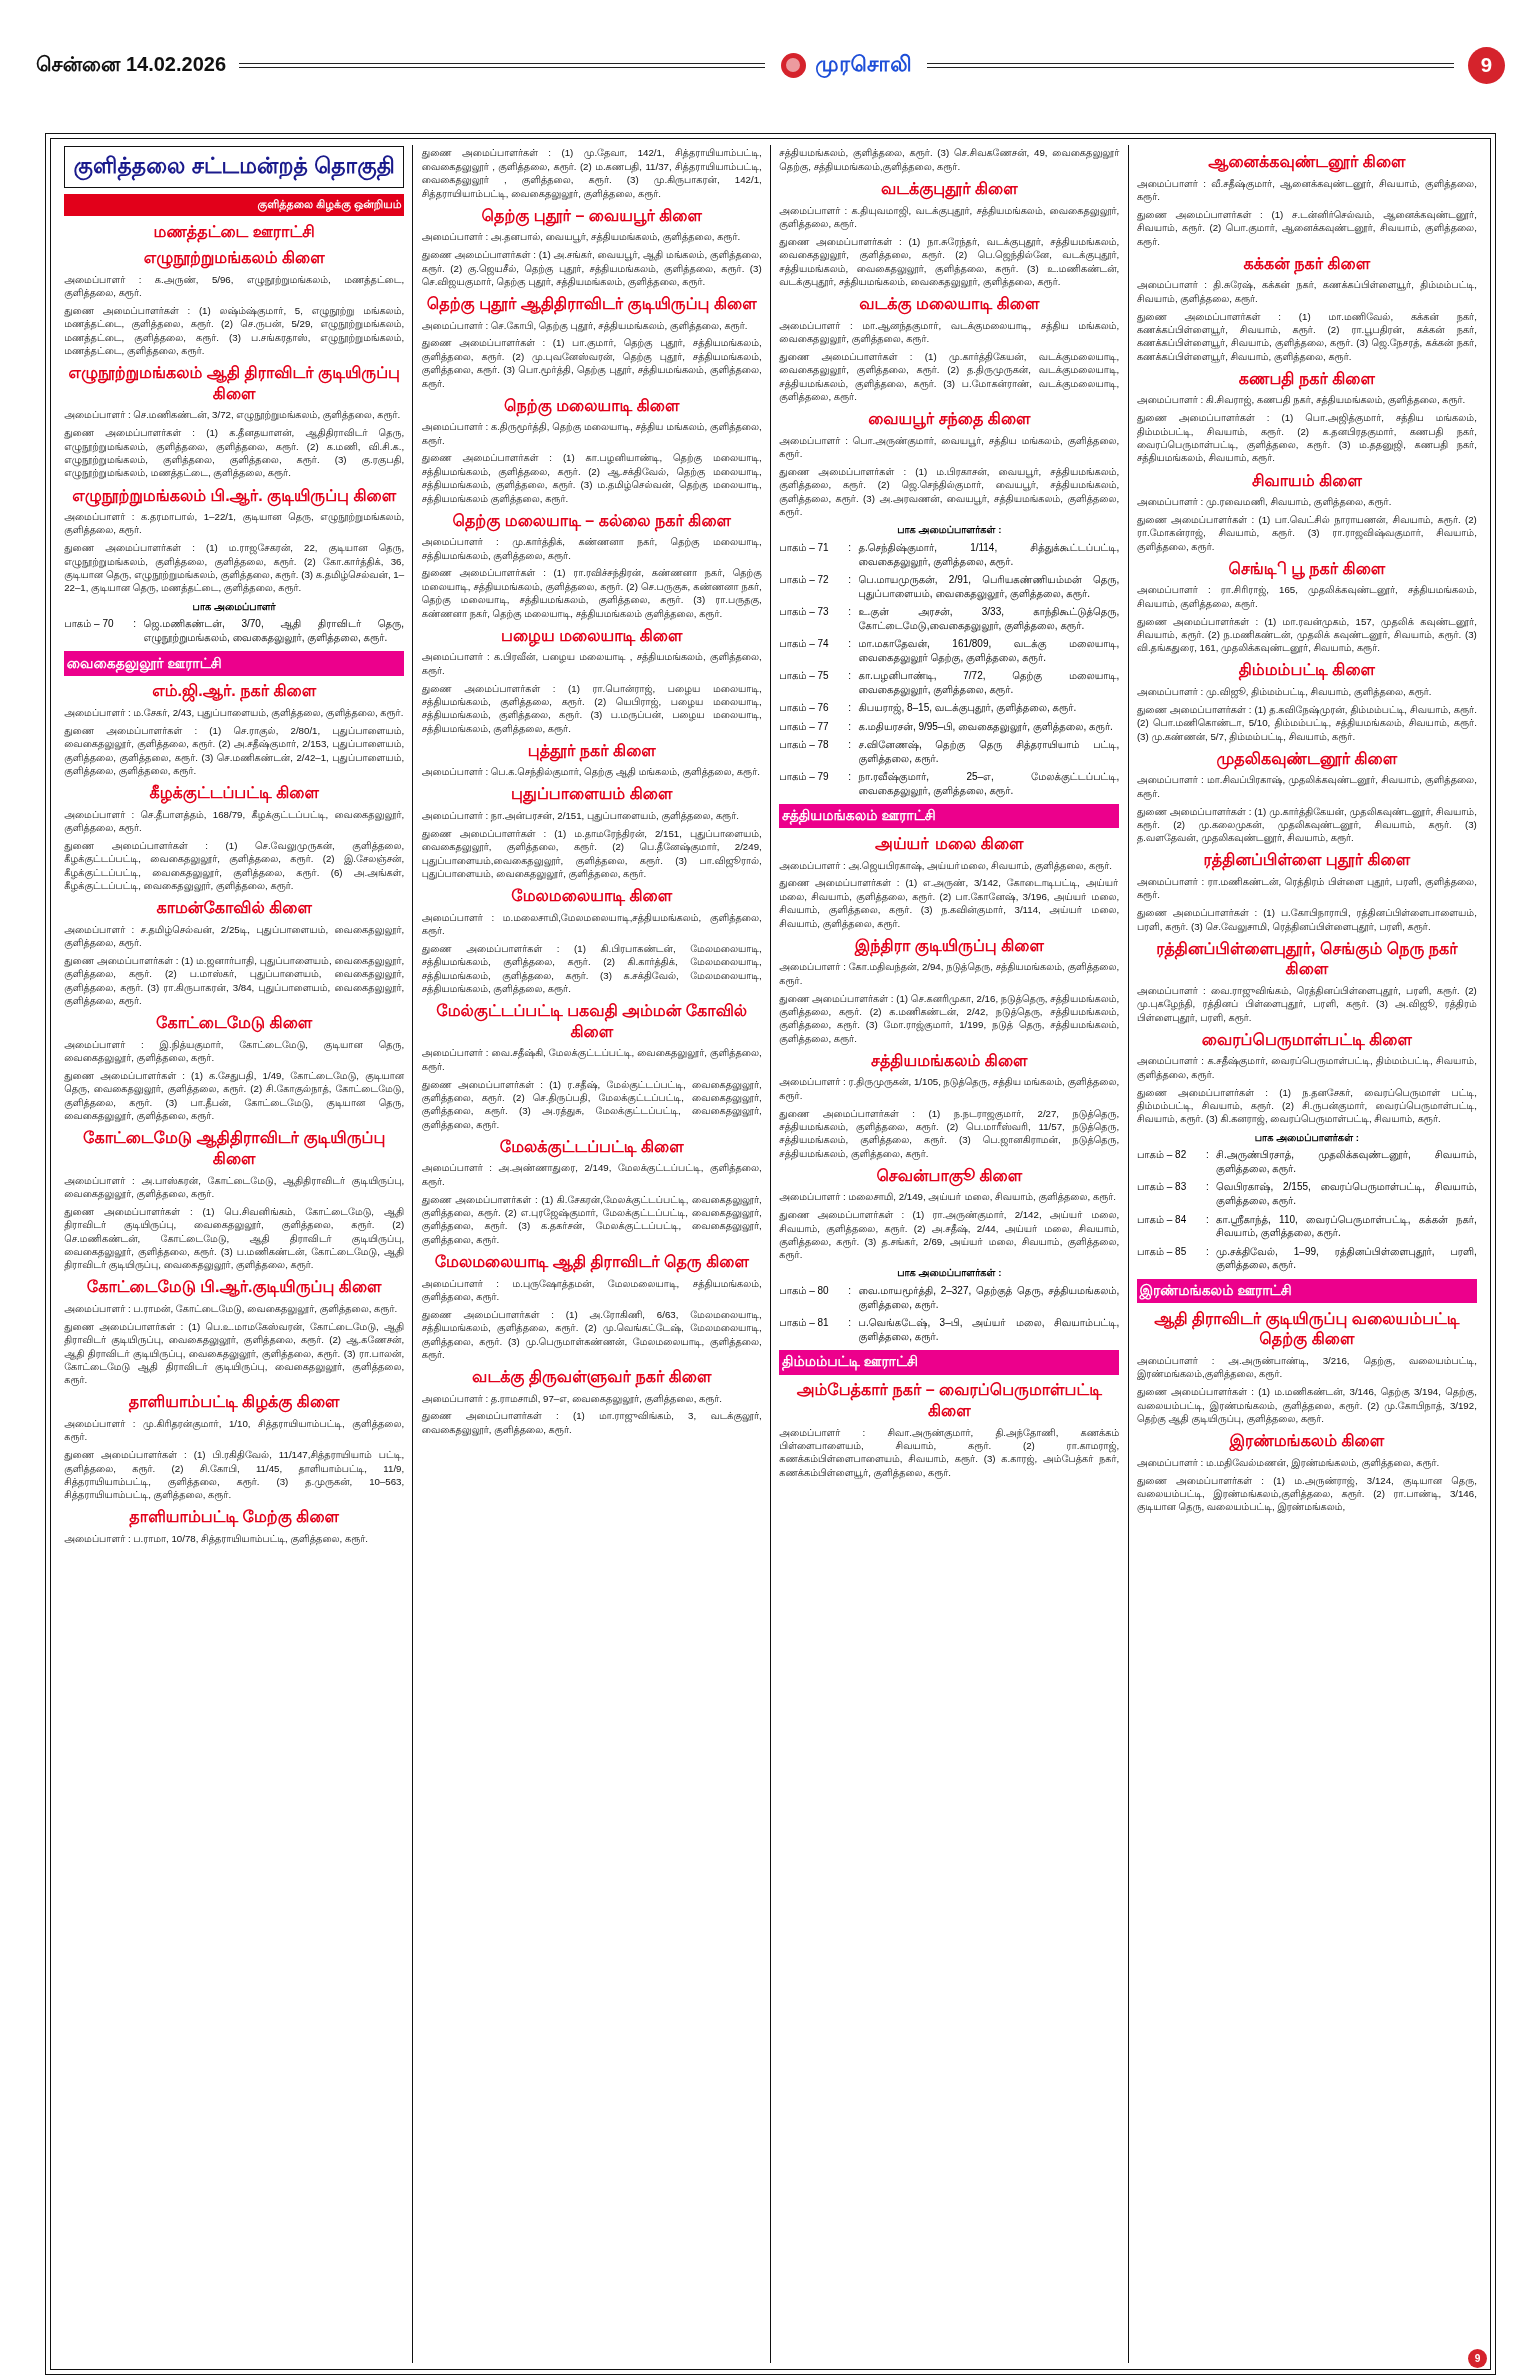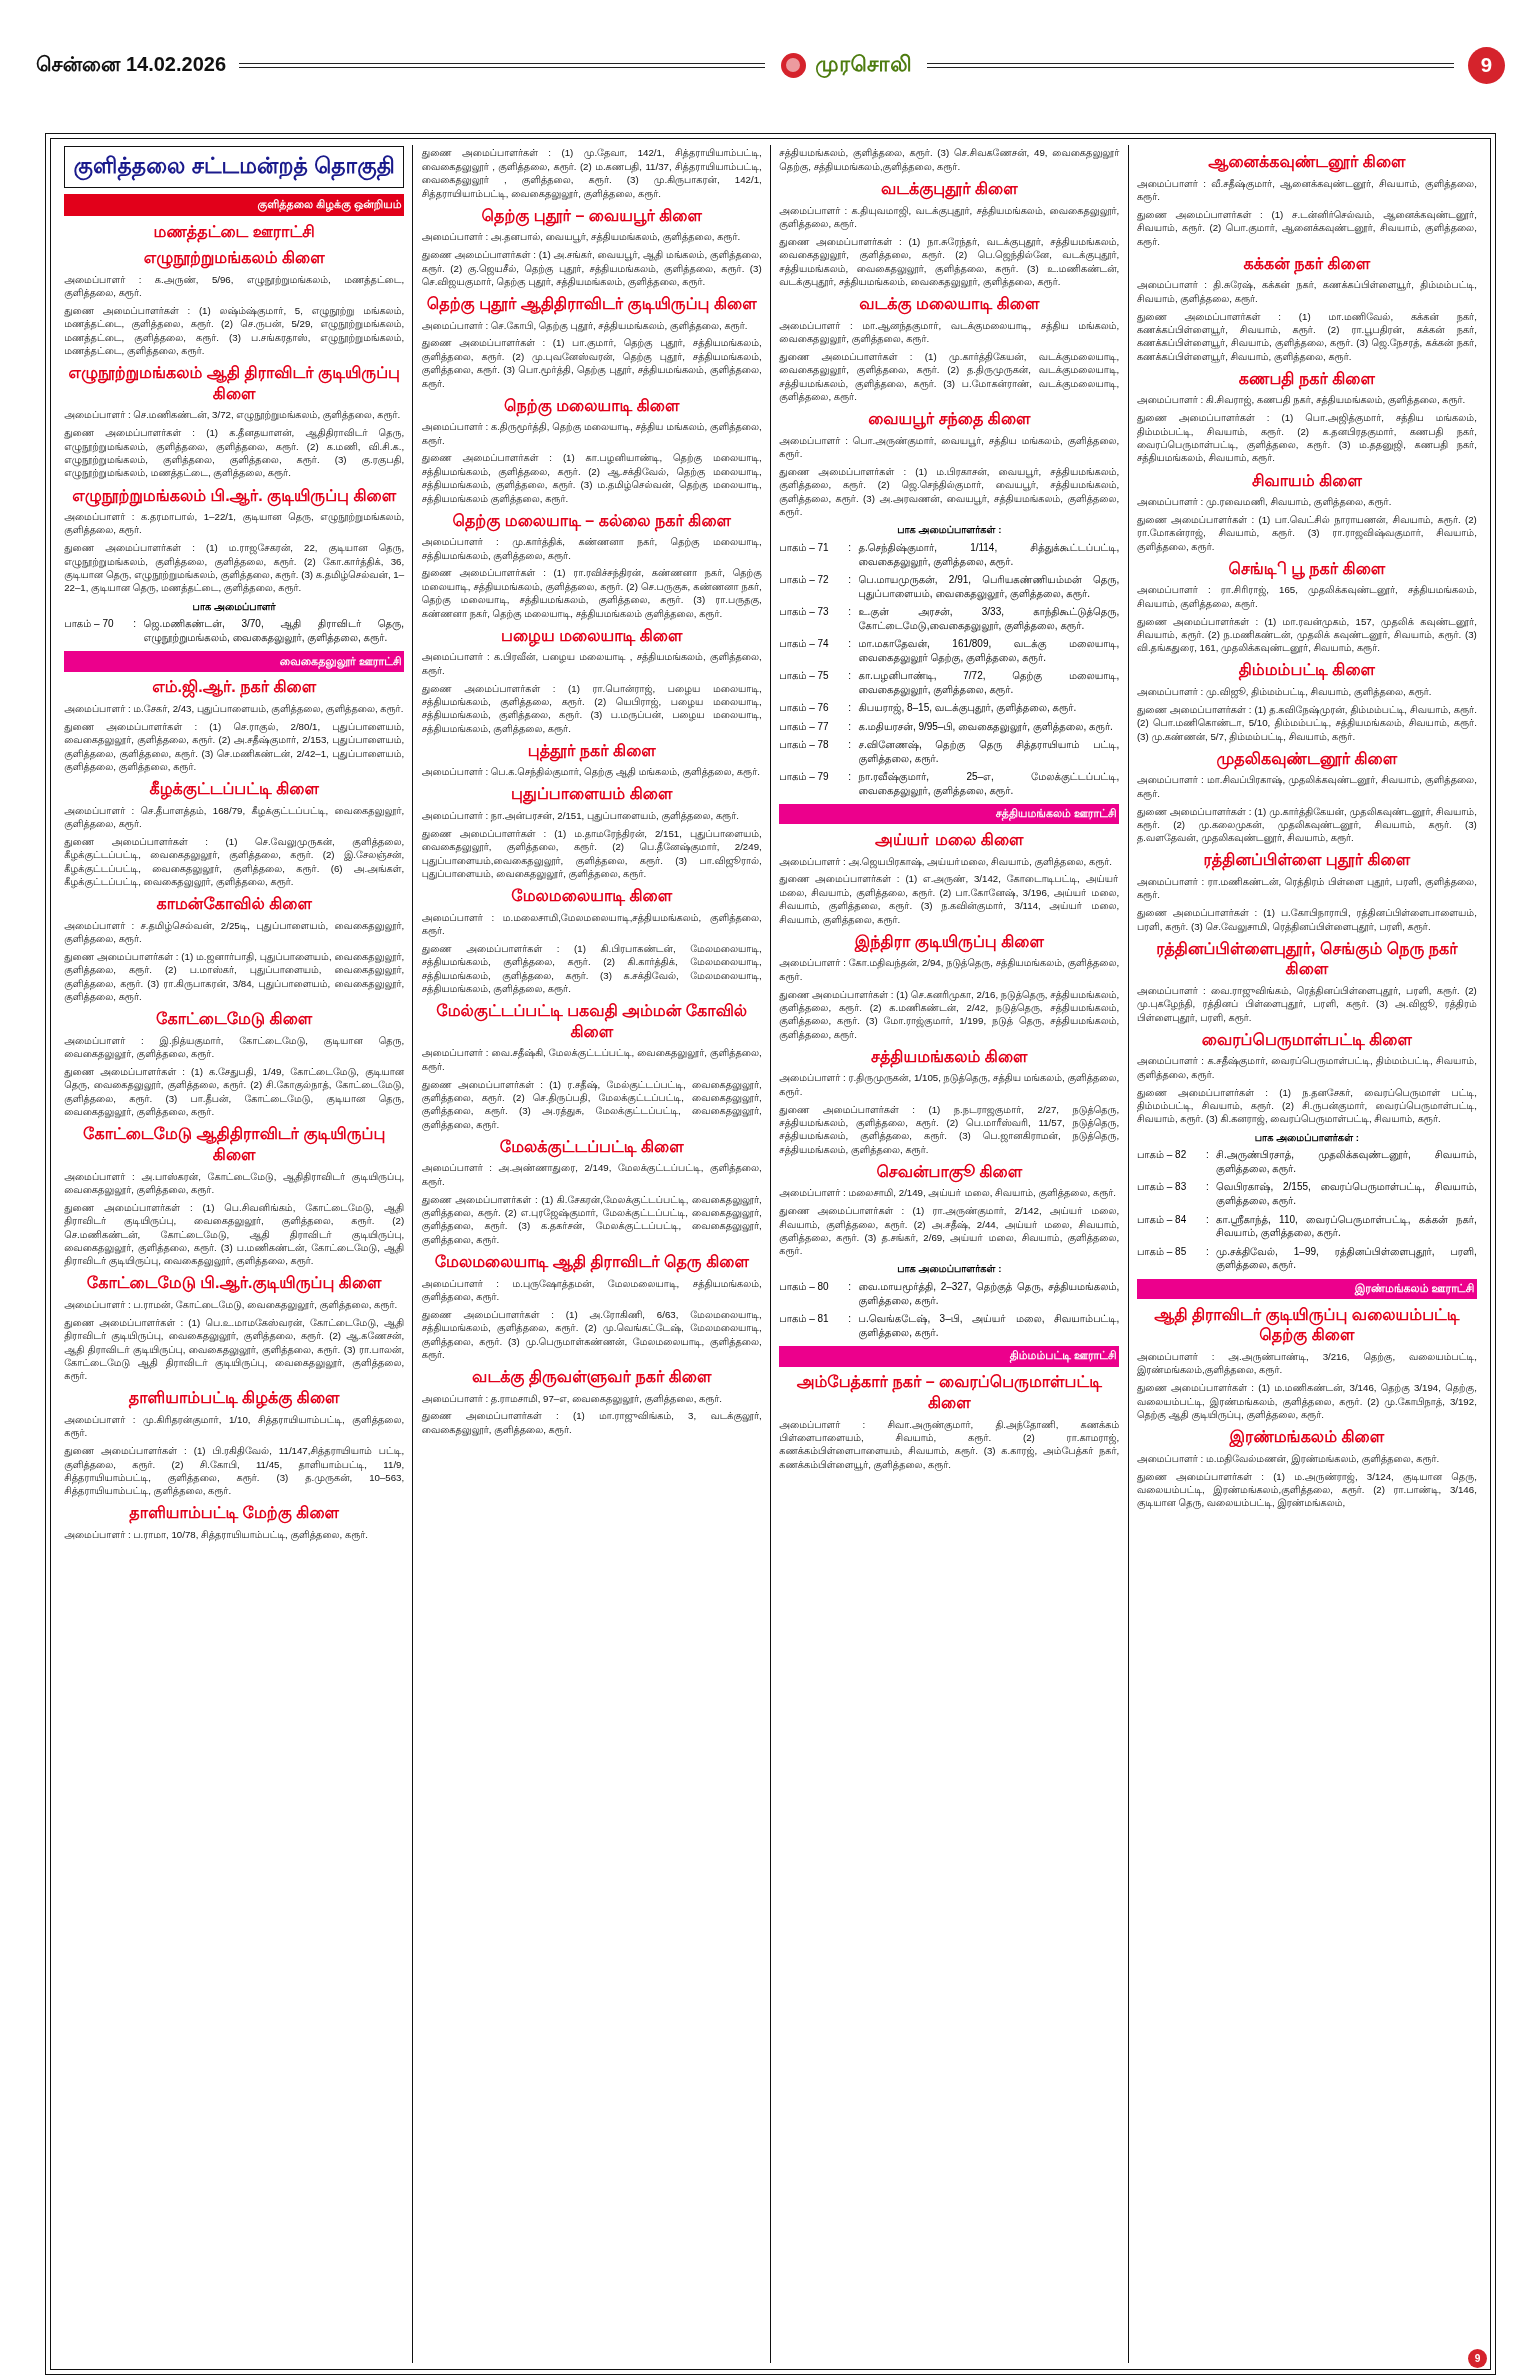--- a/index.html
+++ b/index.html
@@ -63,21 +63,21 @@
     left: 5.7px; top: 5.7px;
     width: 14px; height: 14px;
     border-radius: 50%;
     background: #fff;
     opacity: .55;
   }
   .mast-title {
     font-size: 21px;
     font-weight: bold;
     letter-spacing: 0.6px;
-    color: #4d7c0f;
+    color: #1d4ed8;
     white-space: nowrap;
   }
   .page-num-badge {
     width: 37px;
     height: 37px;
     border-radius: 50%;
     background: #d5232c;
     color: #fff;
     font-size: 20.4px;
     font-weight: bold;
@@ -139,23 +139,23 @@
     color: #fff;
     font-size: 11px;
     font-weight: bold;
     text-align: right;
     padding: 3.8px 2.6px;
     margin: 0 0 5.1px 0;
   }
   .hdr-pink {
     background: #ec008c;
     color: #fff;
-    font-size: 11px;
-    font-weight: bold;
-    text-align: right;
+    font-size: 14px;
+    font-weight: bold;
+    text-align: left;
     padding: 3.2px 2.6px;
     margin: 6.4px 0 5.1px 0;
   }
   .hdr-red {
     color: #e2001a;
     font-size: 16px;
     font-weight: bold;
     text-align: center;
     margin: 5.7px 0 3.8px 0;
     line-height: 1.3;

